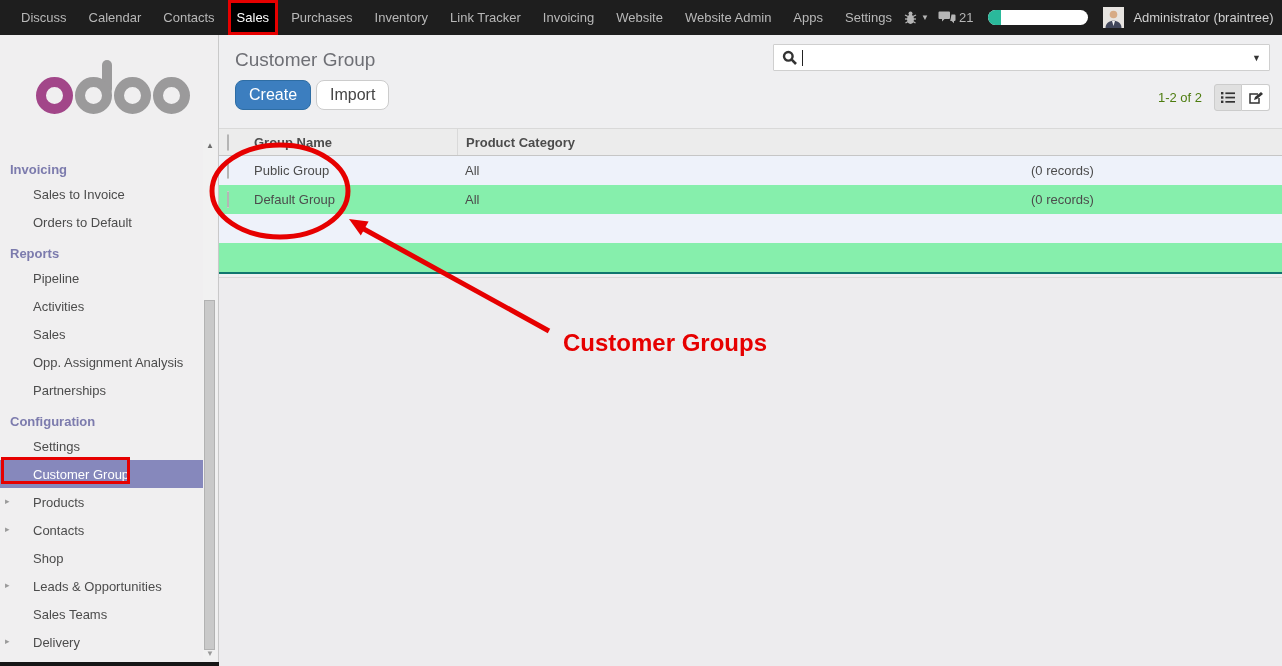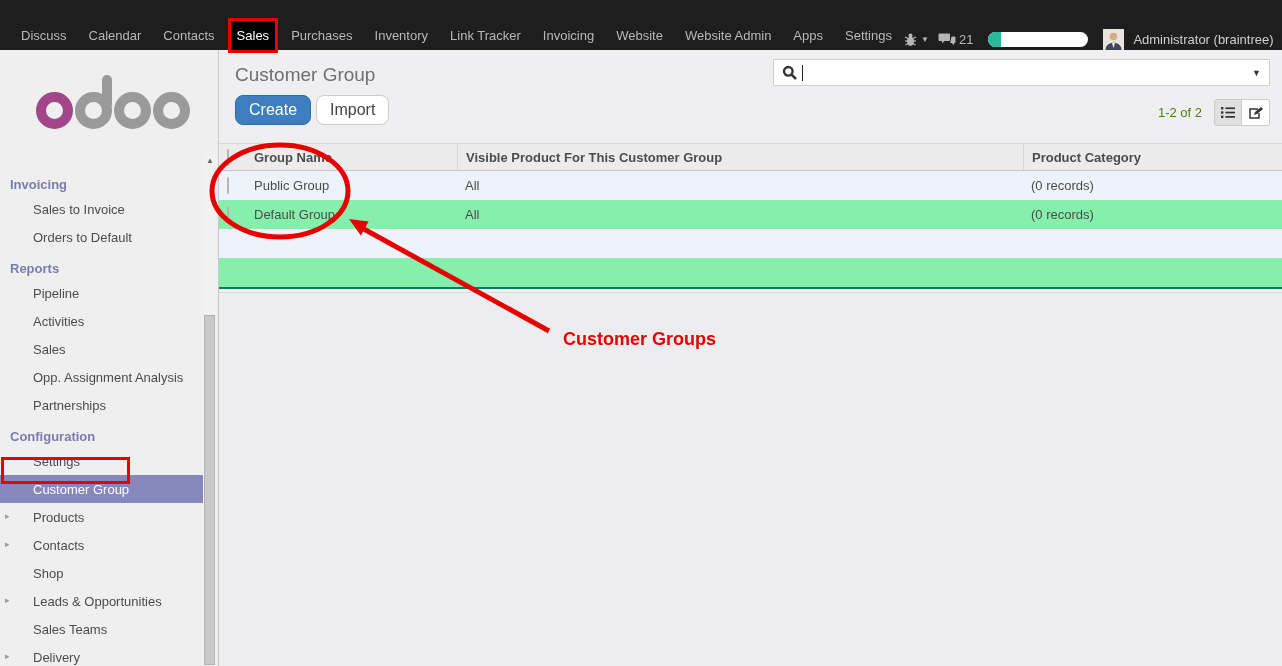--- a/index.html
+++ b/index.html
@@ -9,21 +9,21 @@
     --stripe:#eef2fa;
     --brand:#a24689;
   }
   *{box-sizing:border-box}
   html,body{margin:0;padding:0}
   body{
     width:1282px;height:666px;overflow:hidden;position:relative;
     font-family:"Liberation Sans",sans-serif;background:#edecee;
   }
   
-  .navbar{height:50px;background:#1e1e1e;display:flex;align-items:flex-end;padding:0 10px;position:relative;z-index:5}
+  .navbar{height:35px;background:#1e1e1e;display:flex;align-items:center;padding:0 10px;position:relative;z-index:5}
   .nav-menu{display:flex;align-items:center}
   .nav-item{color:#b8b8b8;font-size:13px;padding:7px 6px;margin:0 5px;cursor:pointer;white-space:nowrap}
   .nav-item.active{background:#000;color:#fff;outline:3px solid var(--anno)}
   .nav-right{margin-left:auto;display:flex;align-items:center;gap:9px;padding-right:2px}
   .tray-icon{display:flex;align-items:center;gap:3px;color:#b5b5b5;font-size:13px}
   .caret{font-size:8px;color:#b5b5b5;line-height:1}
   .pill{width:100px;height:15px;background:#fff;border-radius:8px;overflow:hidden;margin:0 6px}
   .pill-fill{height:100%;background:#2ab99b}
   .avatar{width:21px;height:21px;overflow:hidden;background:#ececec;flex:none}
   .user-name{color:#cfcfcf;font-size:13px;white-space:nowrap}
@@ -78,21 +78,21 @@
   .lrow.filler{cursor:default}
   .lcell{padding-left:8px;overflow:hidden;white-space:nowrap}
   .lhead .lcell.sep{border-left:1px solid #d9d9d9;height:100%;display:flex;align-items:center}
   .cbx{width:13px;height:13px;border:1px solid #b5b5b5;border-radius:2px;background:#f2f2f2;margin-left:8px;cursor:pointer}
   .below{flex:1;background:#edecee;margin-top:3px;border-top:1px solid #d9d9d9}
   
   .anno-svg{position:absolute;left:0;top:0;width:1282px;height:666px;pointer-events:none;z-index:10}
   .anno-shape{stroke:var(--anno);fill:none;stroke-width:5}
   .anno-fill{fill:var(--anno)}
   .anno-cg{position:absolute;left:1px;top:457px;width:129px;height:27px;border:3px solid var(--anno);z-index:11;pointer-events:none}
-  .anno-label{position:absolute;left:563px;top:329px;font-size:18px;font-weight:bold;color:var(--anno);z-index:11;pointer-events:none;white-space:nowrap}
+  .anno-label{position:absolute;left:563px;top:329px;font-size:24px;font-weight:bold;color:var(--anno);z-index:11;pointer-events:none;white-space:nowrap}
 </style>
 </head>
 <body>
 
 <header class="navbar">
   <nav class="nav-menu">
       <div class="nav-item">Discuss</div>
       <div class="nav-item">Calendar</div>
       <div class="nav-item">Contacts</div>
       <div class="nav-item active">Sales</div>
@@ -266,21 +266,20 @@
             </span>
           </span>
         </div>
       </div>
     </div>
 
     <div class="listview" id="listview">
         <div class="lrow lhead">
           <div><span class="cbx"></span></div>
           <div class="lcell">Group Name</div>
-          <div class="lcell sep">Visible Product For This Customer Group</div>
           <div class="lcell sep">Product Category</div>
         </div>
         <div class="lrow stripe">
           <div><span class="cbx"></span></div>
           <div class="lcell">Public Group</div>
           <div class="lcell">All</div>
           <div class="lcell">(0 records)</div>
         </div>
         <div class="lrow">
           <div><span class="cbx"></span></div>

